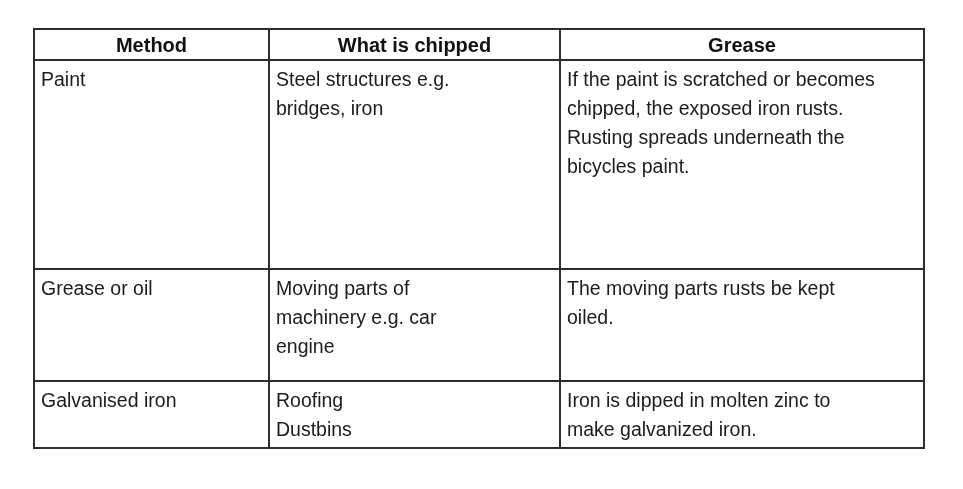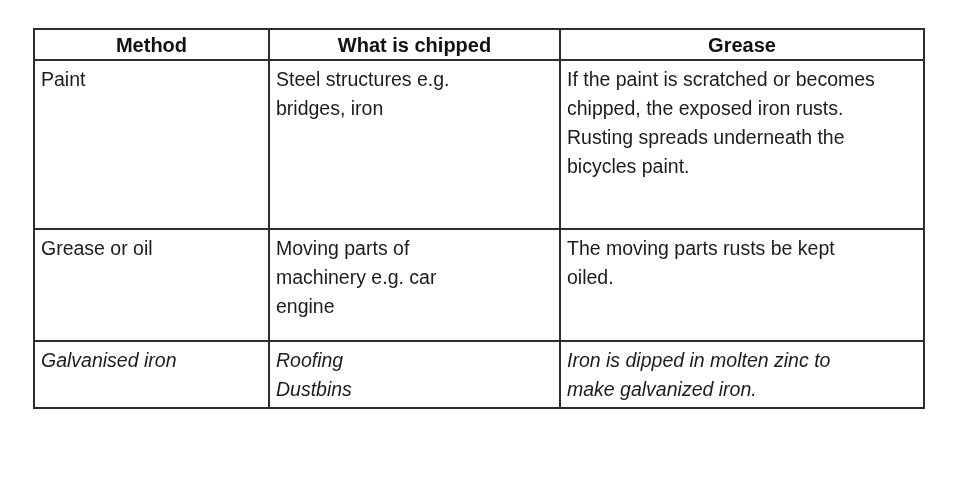--- a/index.html
+++ b/index.html
@@ -46,23 +46,23 @@
     line-height: 24px;
     color: #111111;
   }
   table.methods td {
     font-size: 19.5px;
     line-height: 29px;
     padding: 4px 6px 2px 6px;
     white-space: pre-line;
     color: #1c1c1c;
   }
-  tbody tr:nth-child(1) { height: 169px; margin-left: 48px; }
+  tbody tr:nth-child(1) { height: 209px; margin-left: 48px; }
   tbody tr:nth-child(2) { height: 112px; }
-  tbody tr:nth-child(3) { height: 67px; font-style: italic; }
+  tbody tr:nth-child(3) { height: 67px; }
   tbody tr:nth-child(4) { height: 95px; }
 </style>
 </head>
 <body>
 
 <div class="page">
   <table class="methods">
     <colgroup>
       <col class="c1">
       <col class="c2">

